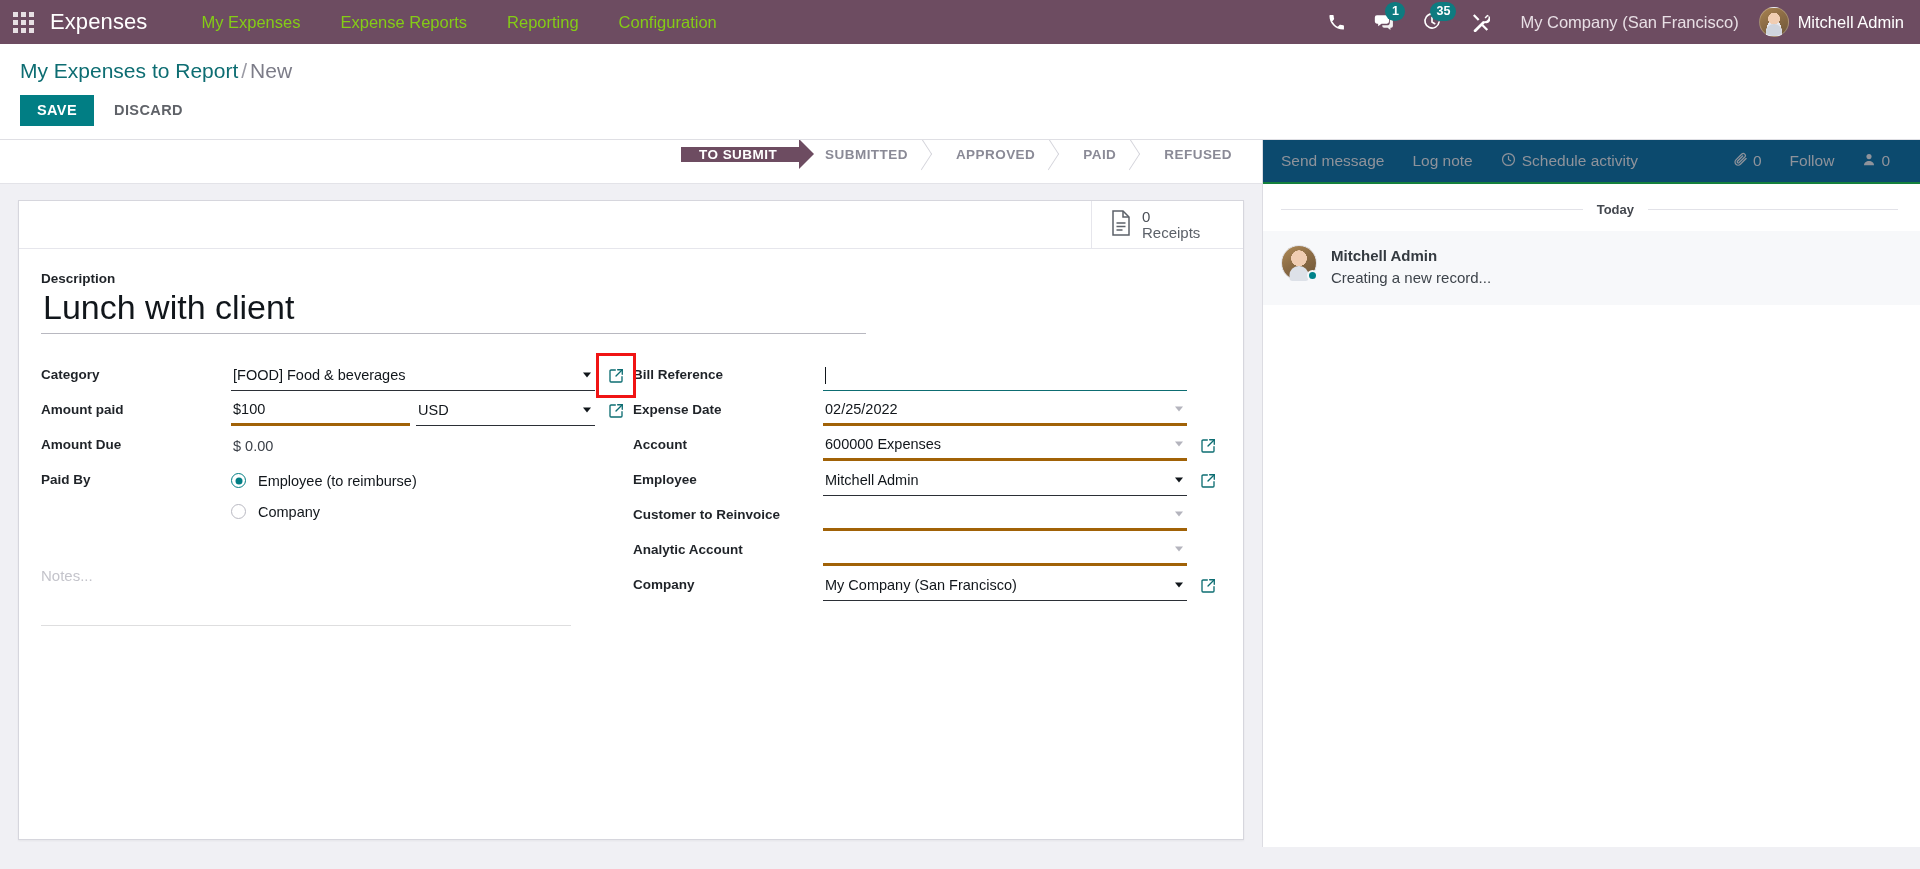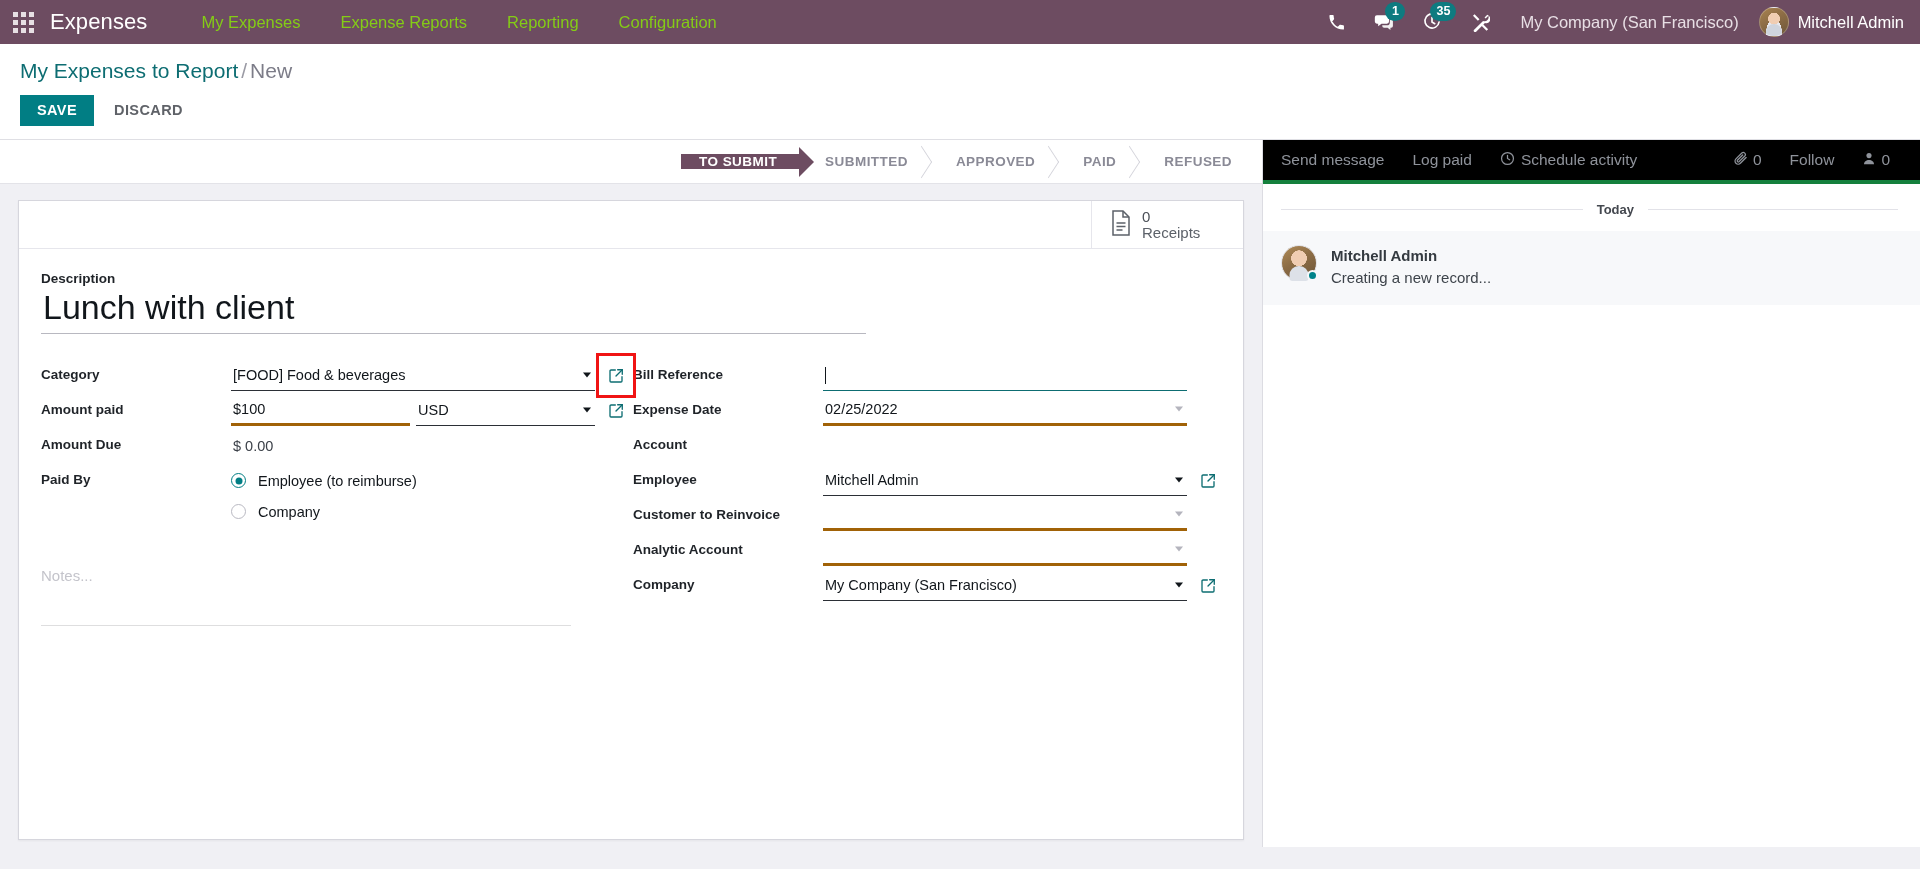--- a/index.html
+++ b/index.html
@@ -173,21 +173,21 @@
   
   .statusbar-wrap {
     height: 44px;
     background: #ffffff;
     border-bottom: 1px solid #e3e3e8;
     display: flex;
     align-items: center;
     justify-content: flex-end;
     padding-right: 8px;
   }
-  .statusbar { display: flex; align-items: center; height: 30px; }
+  .statusbar { display: flex; align-items: flex-start; height: 30px; }
   .st {
     position: relative;
     display: flex; align-items: center;
     padding: 0 22px 0 26px;
     font-size: 13.5px;
     font-weight: 700;
     letter-spacing: .45px;
     color: #8a8a96;
     background: #fff;
     cursor: pointer;
@@ -365,23 +365,23 @@
     width: 530px;
     border-bottom: 1px solid #dededf;
     padding-bottom: 40px;
   }
   .notes .ph { font-size: 15px; color: #c4c4cb; }
 
   
   .chatter-top {
     height: 44px;
     display: flex; align-items: center;
-    border-bottom: 4px solid #15803d;
+    border-bottom: 2px solid #15803d;
     padding: 0 16px 0 14px;
-    background: #000000;
+    background: #0c4a6e;
   }
   .ch-btn {
     font-size: 15.5px;
     color: #8f939b;
     padding: 0 14px;
     cursor: pointer;
     display: flex; align-items: center; gap: 6px;
     white-space: nowrap;
   }
   .ch-btn.first { padding-left: 4px; }
@@ -639,91 +639,104 @@
                   <div class="fld">
                     <input value="02/25/2022" style="">
                     <span class="caret"></span>
                   </div>
                   <div class="spacer-ext"></div>
                 </div>
               </div>
 
               <div class="frow">
                 <div class="flabel">Account</div>
-              </div>
-
-              <div class="frow">
-                <div class="flabel">Employee</div>
-                <div class="fval">
-                  <div class="fld strong">
-                    <input value="Mitchell Admin" style="">
-                    <span class="caret dark"></span>
+                <div class="fval">
+                  <div class="fld">
+                    <input value="600000 Expenses" style="">
+                    <span class="caret"></span>
                   </div>
                   <div class="ext">
                     <svg width="16" height="16" viewBox="0 0 24 24" fill="none" stroke="#0d6d72" stroke-width="2" stroke-linecap="round">
                       <path d="M11 3H4.5A1.5 1.5 0 0 0 3 4.5v15A1.5 1.5 0 0 0 4.5 21h15a1.5 1.5 0 0 0 1.5-1.5V13"></path>
                       <path d="M14.5 2.6H21.4V9.5"></path>
                       <path d="M21.4 2.6L12 12"></path>
                     </svg>
                   </div>
                 </div>
               </div>
 
               <div class="frow">
-                <div class="flabel">Customer to Reinvoice</div>
-                <div class="fval">
-                  <div class="fld">
-                    <input value="" style="">
-                    <span class="caret"></span>
-                  </div>
-                  <div class="spacer-ext"></div>
-                </div>
-              </div>
-
-              <div class="frow">
-                <div class="flabel">Analytic Account</div>
-                <div class="fval">
-                  <div class="fld">
-                    <input value="" style="">
-                    <span class="caret"></span>
-                  </div>
-                  <div class="spacer-ext"></div>
-                </div>
-              </div>
-
-              <div class="frow">
-                <div class="flabel">Company</div>
+                <div class="flabel">Employee</div>
                 <div class="fval">
                   <div class="fld strong">
-                    <input value="My Company (San Francisco)" style="">
+                    <input value="Mitchell Admin" style="">
                     <span class="caret dark"></span>
                   </div>
                   <div class="ext">
                     <svg width="16" height="16" viewBox="0 0 24 24" fill="none" stroke="#0d6d72" stroke-width="2" stroke-linecap="round">
                       <path d="M11 3H4.5A1.5 1.5 0 0 0 3 4.5v15A1.5 1.5 0 0 0 4.5 21h15a1.5 1.5 0 0 0 1.5-1.5V13"></path>
                       <path d="M14.5 2.6H21.4V9.5"></path>
                       <path d="M21.4 2.6L12 12"></path>
                     </svg>
                   </div>
                 </div>
               </div>
 
+              <div class="frow">
+                <div class="flabel">Customer to Reinvoice</div>
+                <div class="fval">
+                  <div class="fld">
+                    <input value="" style="">
+                    <span class="caret"></span>
+                  </div>
+                  <div class="spacer-ext"></div>
+                </div>
+              </div>
+
+              <div class="frow">
+                <div class="flabel">Analytic Account</div>
+                <div class="fval">
+                  <div class="fld">
+                    <input value="" style="">
+                    <span class="caret"></span>
+                  </div>
+                  <div class="spacer-ext"></div>
+                </div>
+              </div>
+
+              <div class="frow">
+                <div class="flabel">Company</div>
+                <div class="fval">
+                  <div class="fld strong">
+                    <input value="My Company (San Francisco)" style="">
+                    <span class="caret dark"></span>
+                  </div>
+                  <div class="ext">
+                    <svg width="16" height="16" viewBox="0 0 24 24" fill="none" stroke="#0d6d72" stroke-width="2" stroke-linecap="round">
+                      <path d="M11 3H4.5A1.5 1.5 0 0 0 3 4.5v15A1.5 1.5 0 0 0 4.5 21h15a1.5 1.5 0 0 0 1.5-1.5V13"></path>
+                      <path d="M14.5 2.6H21.4V9.5"></path>
+                      <path d="M21.4 2.6L12 12"></path>
+                    </svg>
+                  </div>
+                </div>
+              </div>
+
             </div>
           </div>
 
         </div>
       </div>
     </div>
   </div>
 
   <div class="right-pane">
 
     <div class="chatter-top">
       <div class="ch-btn first">Send message</div>
-      <div class="ch-btn">Log paid</div>
+      <div class="ch-btn">Log note</div>
       <div class="ch-btn">
         <span>
           <svg width="15" height="15" viewBox="0 0 24 24" fill="none" stroke="#8f939b" stroke-width="2">
             <circle cx="12" cy="12" r="9.5"></circle>
               <path d="M12 6.8V12l3.4 2" stroke-linecap="round"></path>
           </svg>
         </span>
         <span>Schedule activity</span>
       </div>
       <div class="ch-right">

